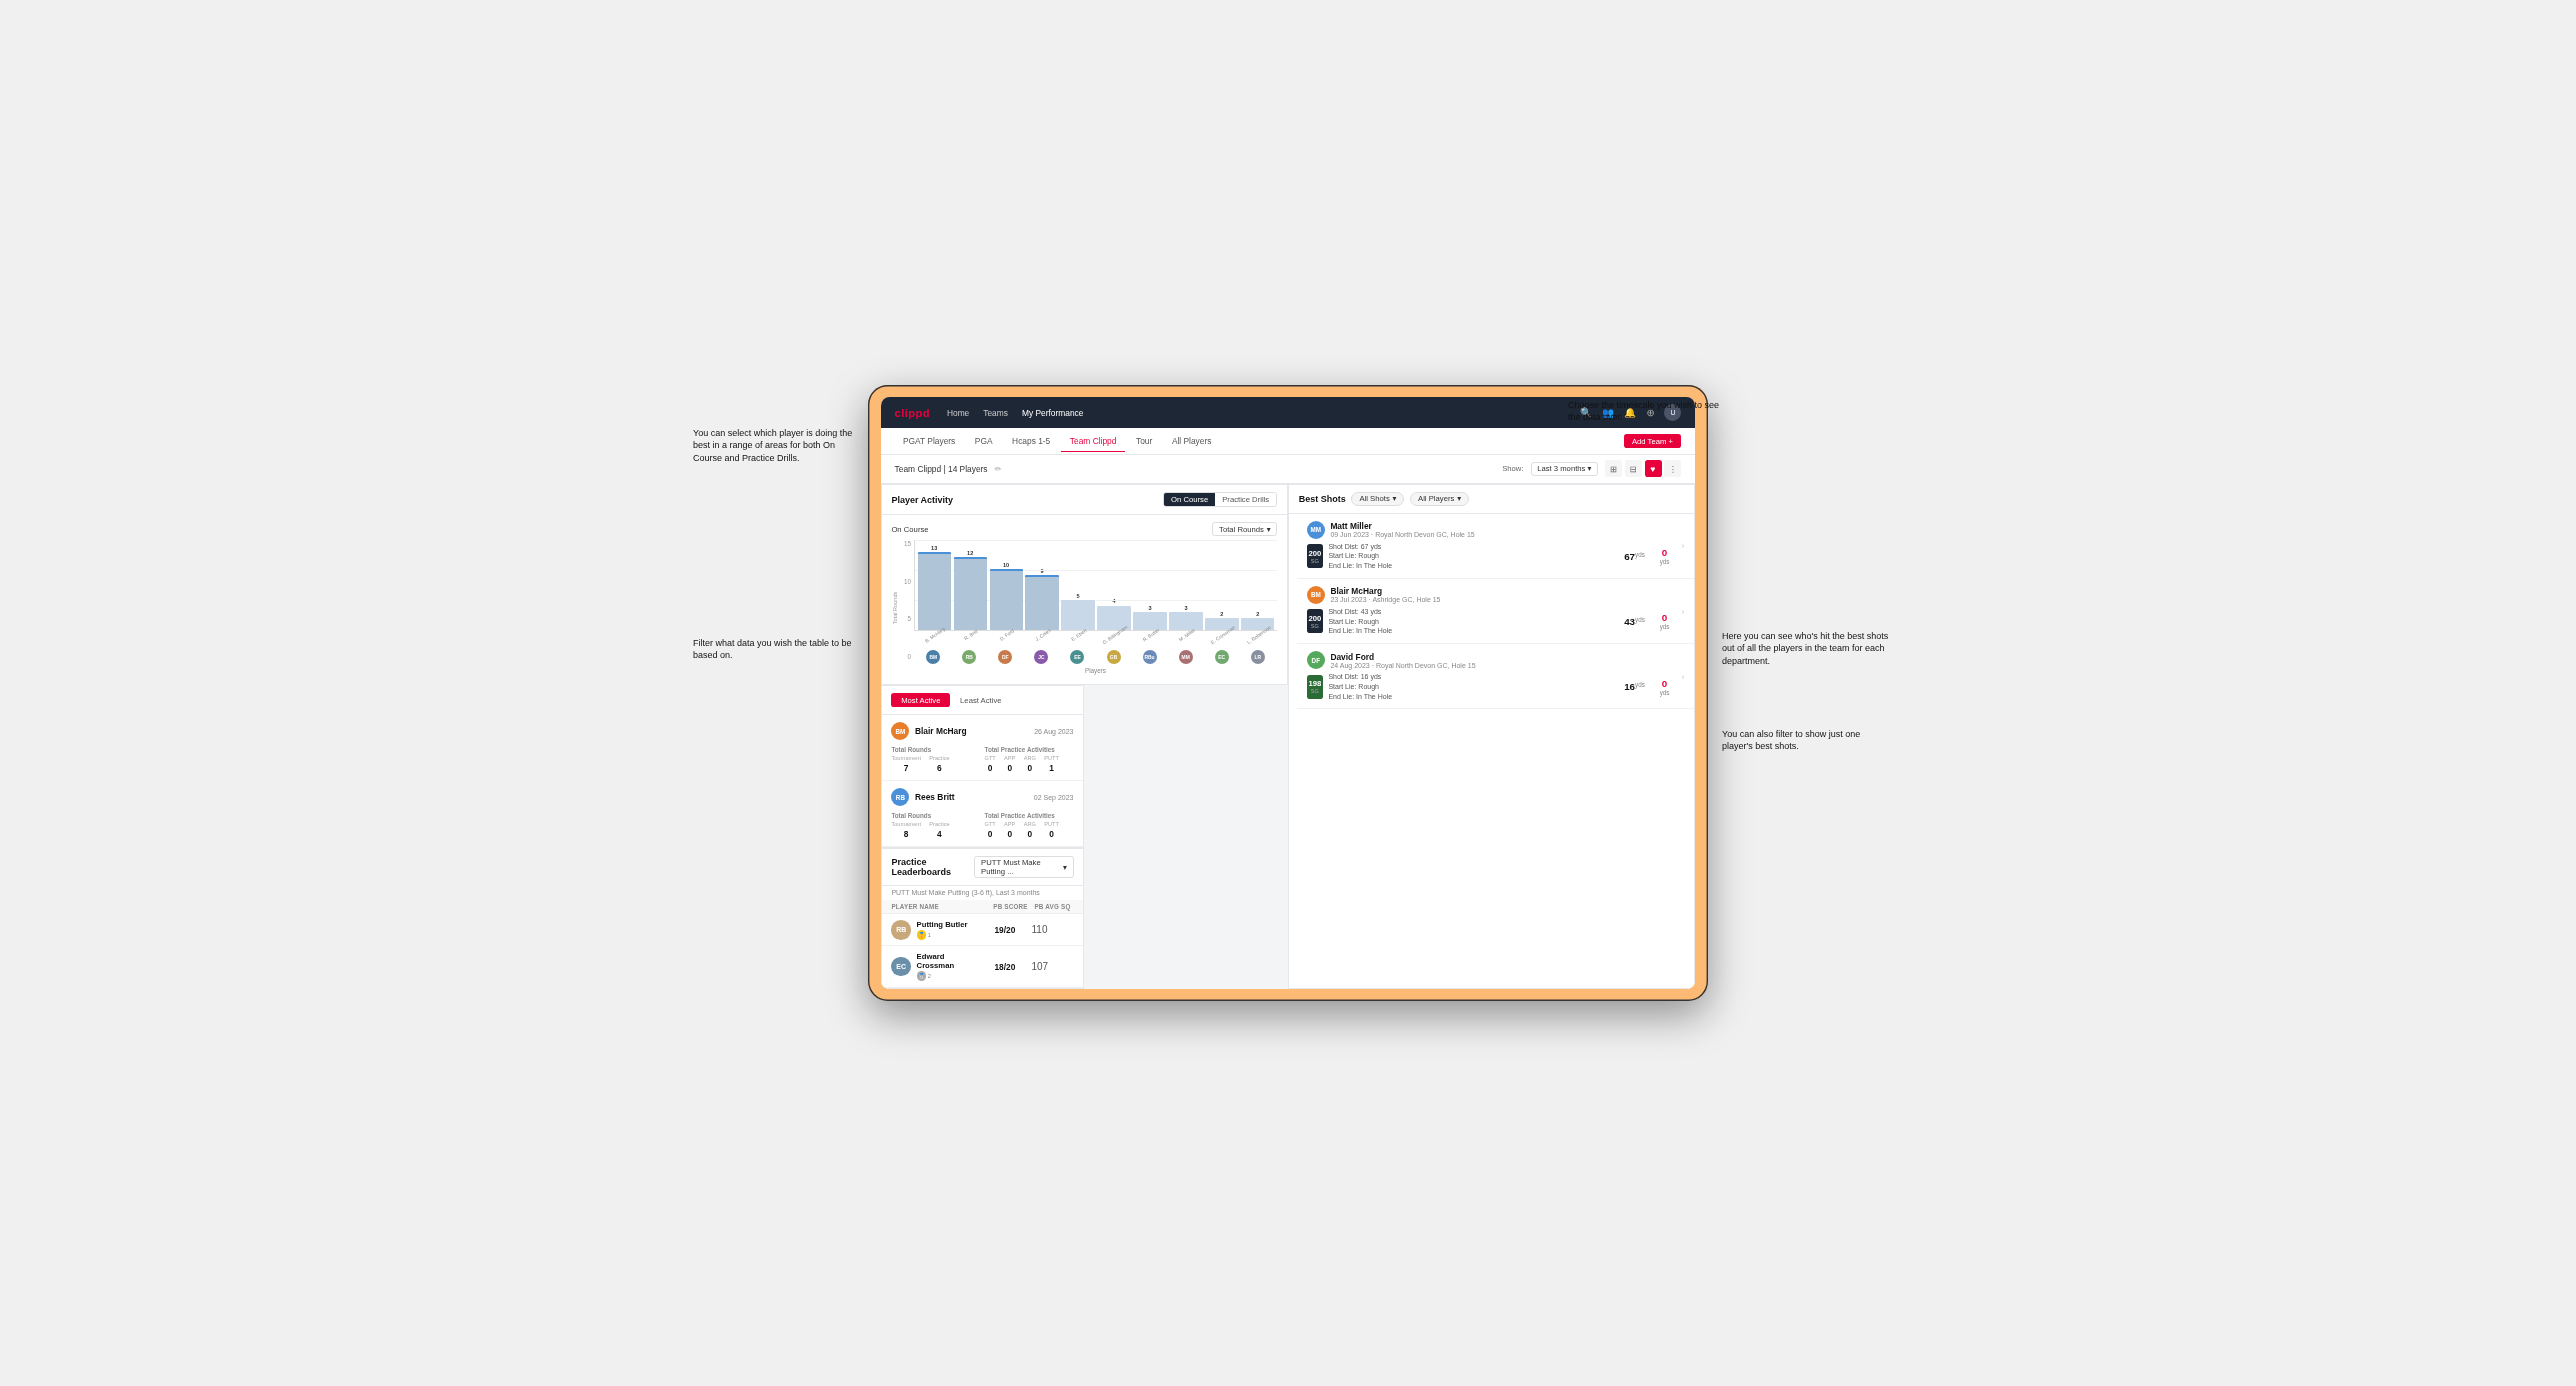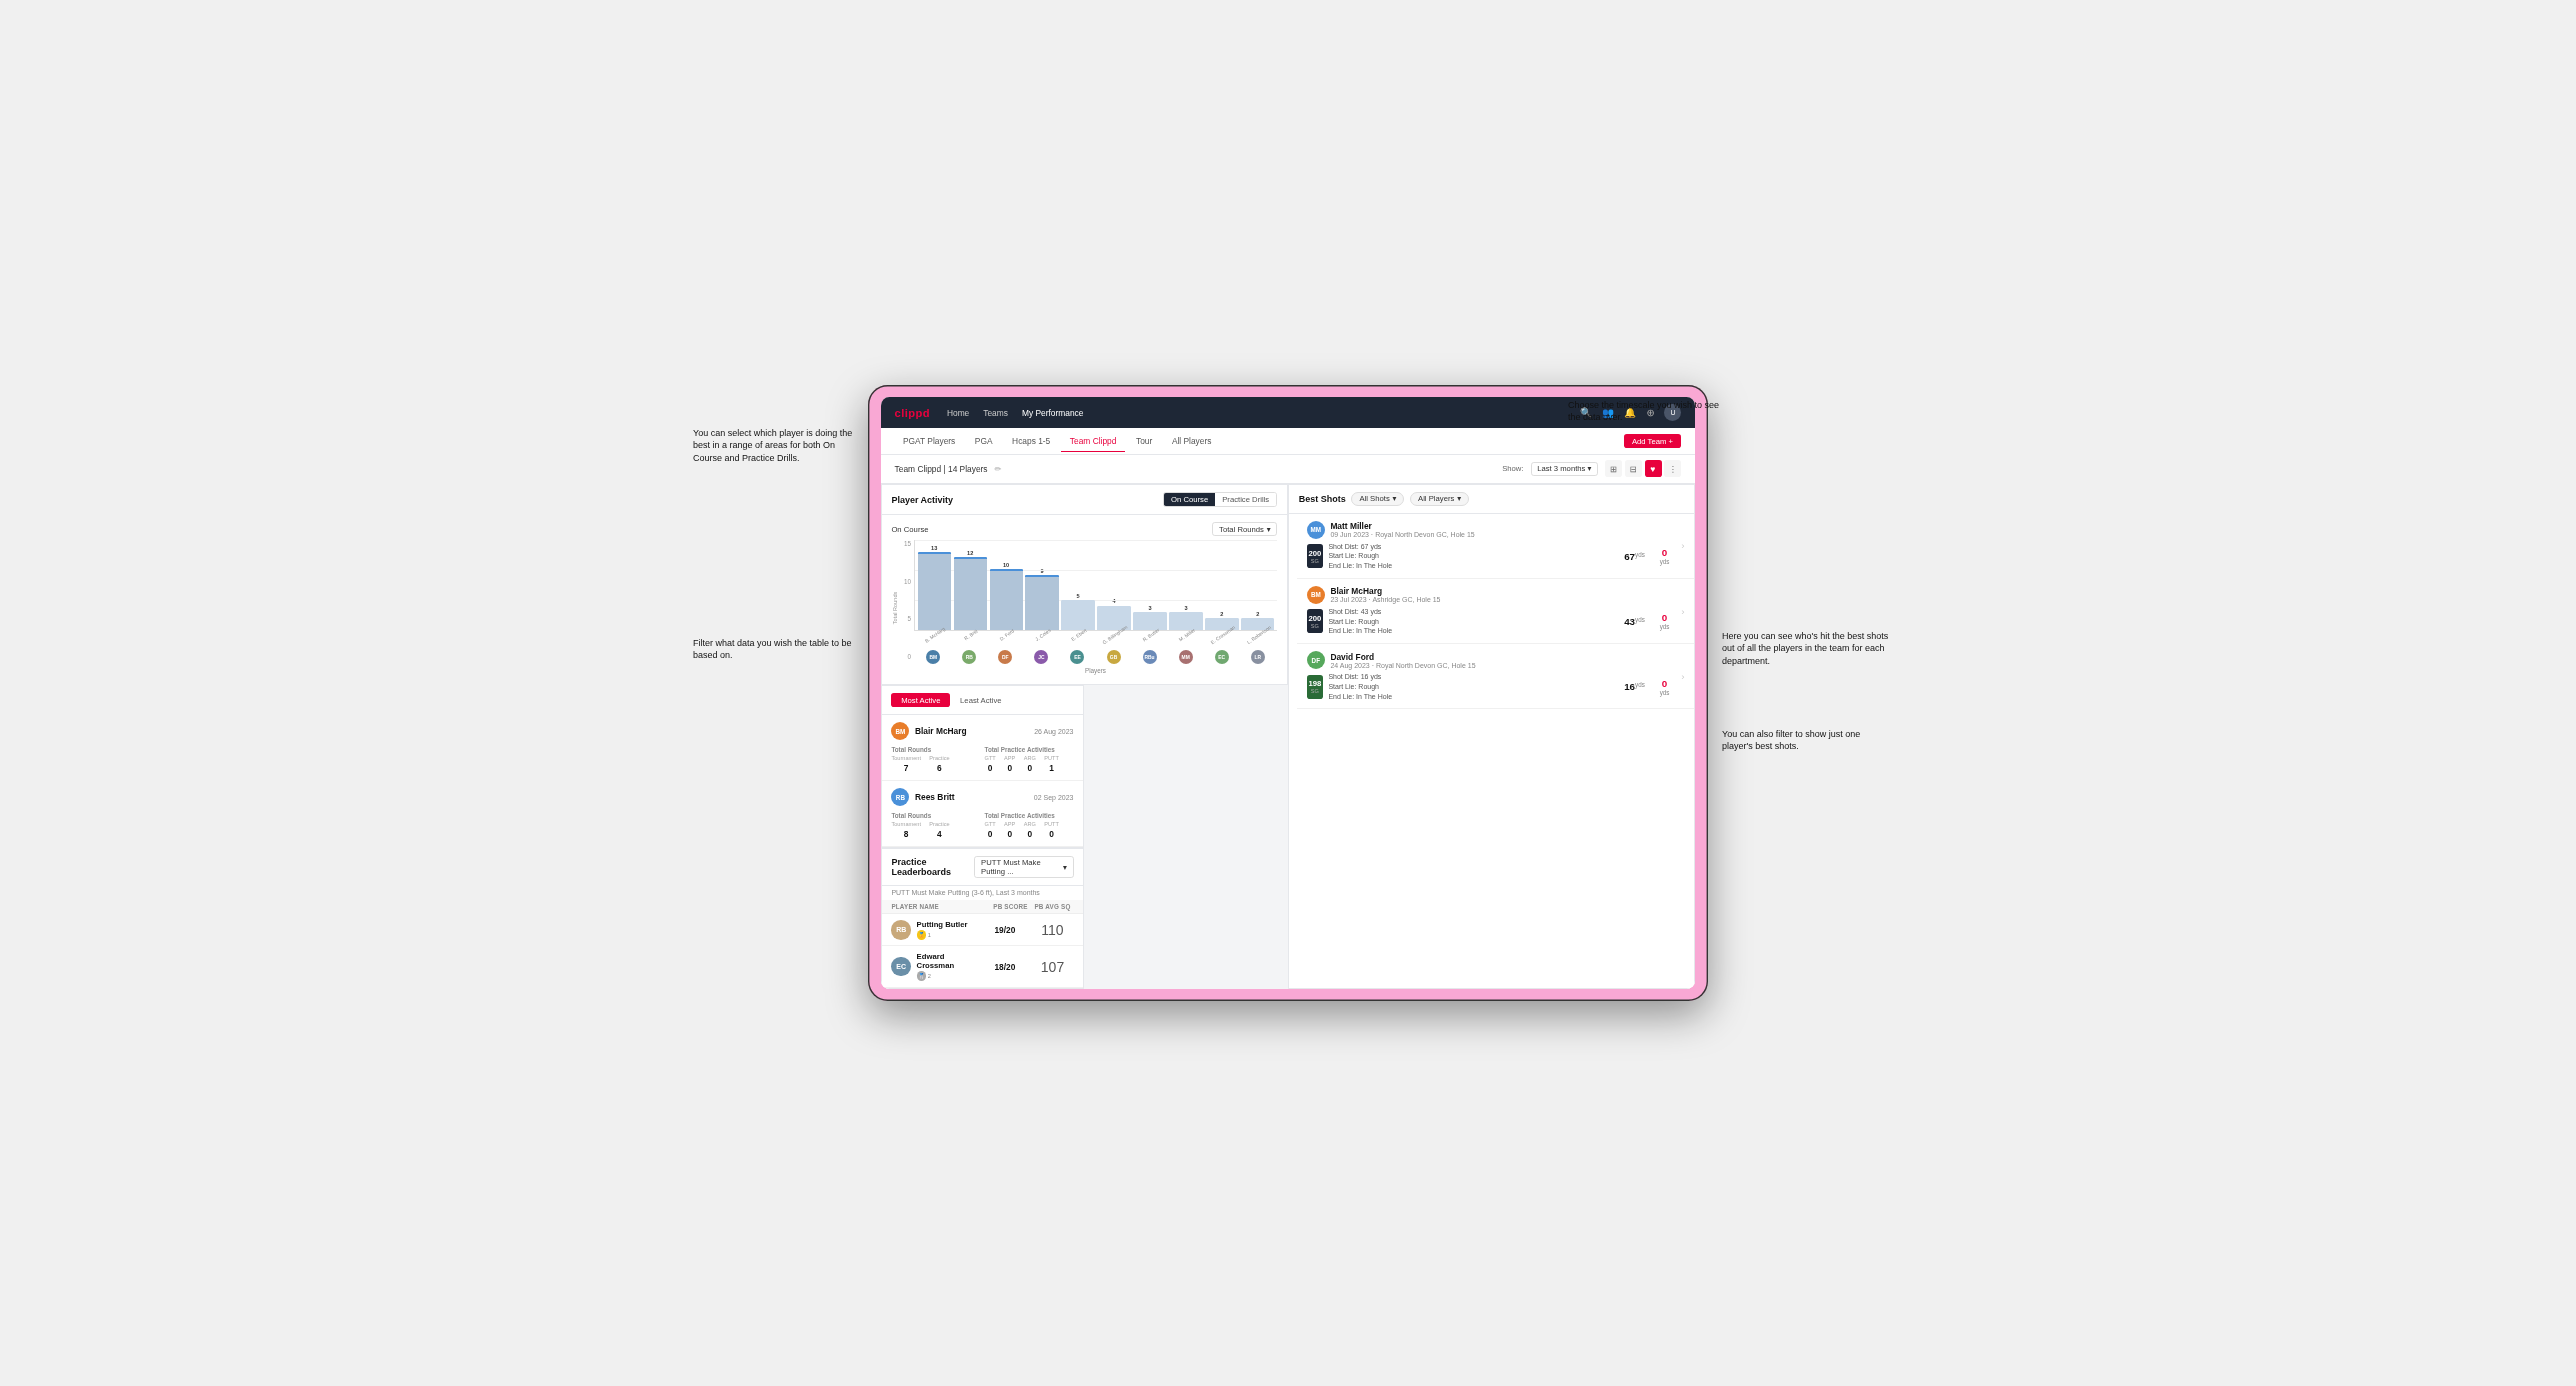--- a/index.html
+++ b/index.html
@@ -52,21 +52,21 @@
     }
     .ann-right-bottom {
       top: 343px;
       right: -182px;
       text-align: left;
       max-width: 168px;
     }
 
     
     .tablet-frame {
-      background: #f9a8d4;
+      background: #fdba74;
       border-radius: 19.6px;
       padding: 12.6px;
       box-shadow: 0 14px 42px rgba(0,0,0,0.4), inset 0 0 0 1.4px #333;
       position: relative;
     }
 
     .tablet-screen {
       background: #fff;
       border-radius: 8.4px;
       overflow: hidden;
@@ -609,22 +609,21 @@
     .lb-pb {
       width: 42px;
       text-align: center;
       font-size: 8.4px;
       font-weight: 600;
       color: #111;
     }
 
     .lb-avg {
       width: 42px;
-      text-align: center;
-      font-size: 14px;
+      font-size: 10px;
       color: #555;
     }
 
     
     .active-panel {
       background: #fff;
       border: 0.7px solid #e5e7eb;
       padding: 0;
     }
 

